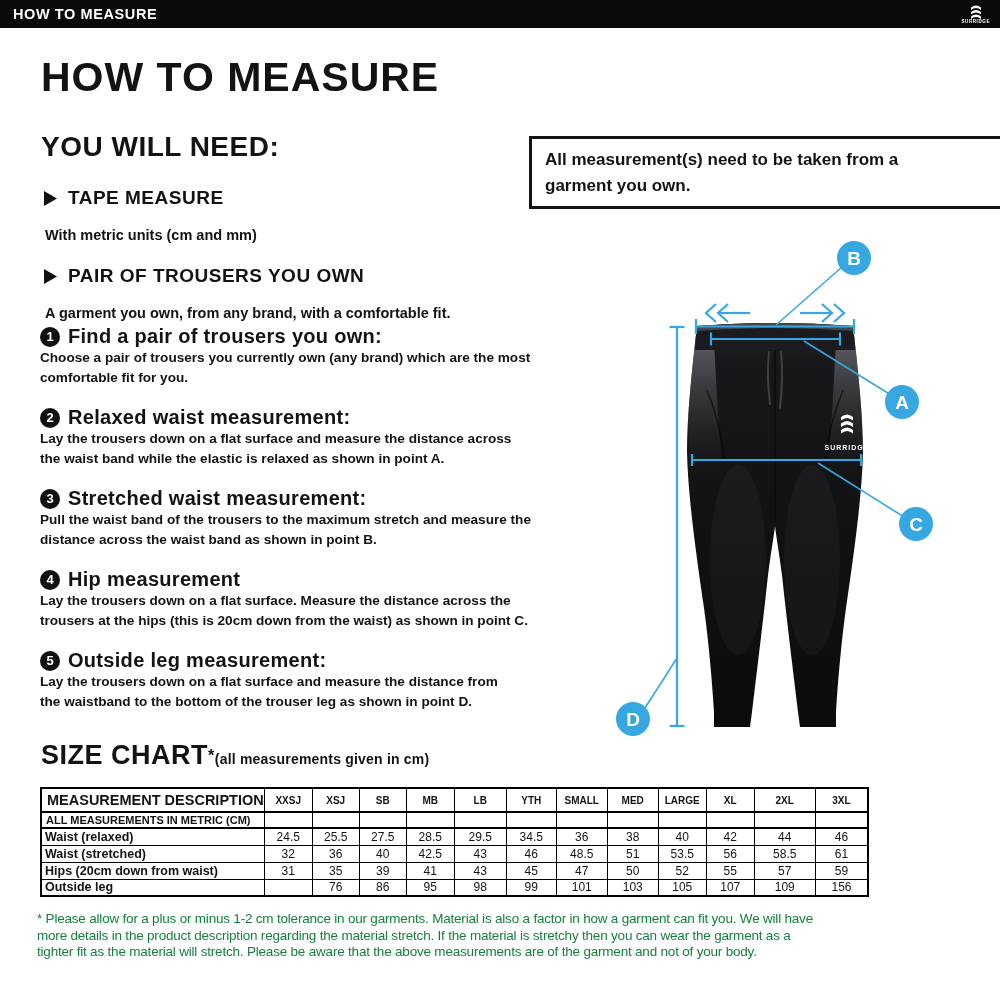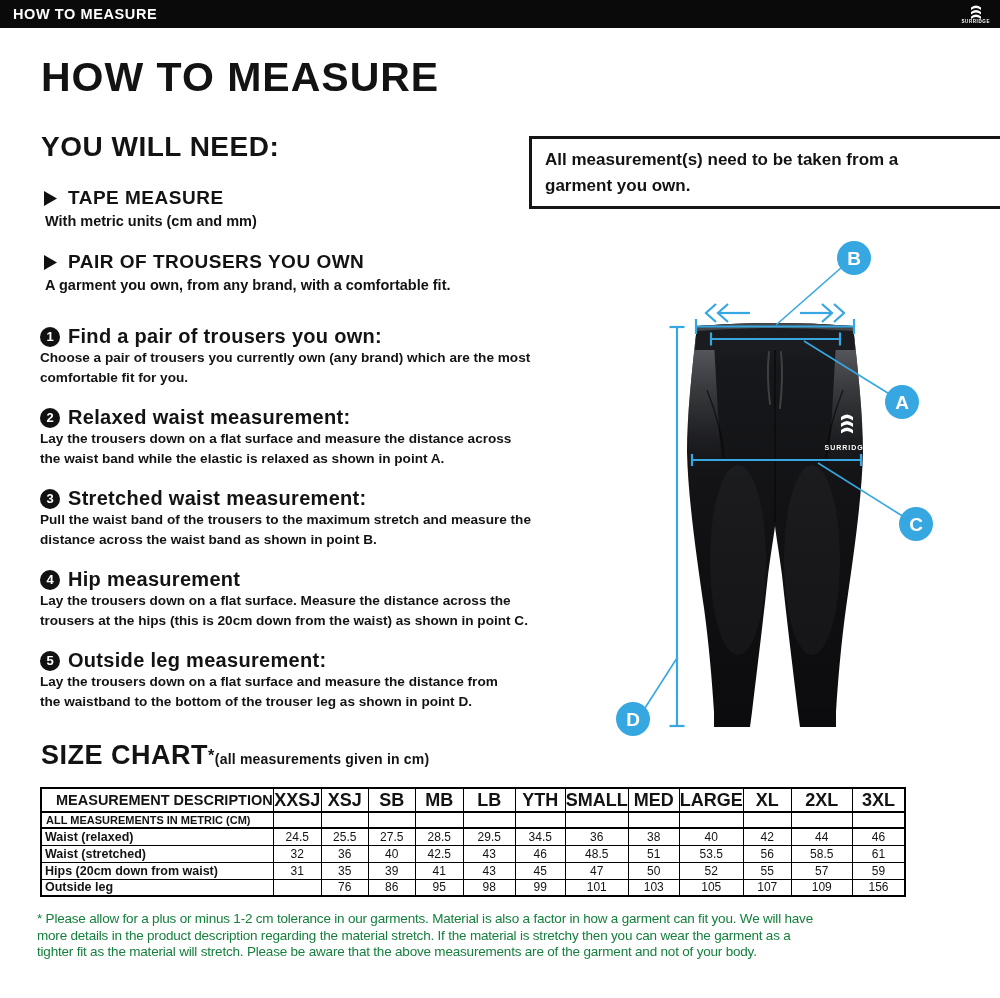--- a/index.html
+++ b/index.html
@@ -17,41 +17,41 @@
   .brand-text{color:#fff;font-size:4.5px;font-weight:700;letter-spacing:.6px;margin-top:1px;}
   
   .page-title{position:absolute;left:41px;top:54px;font-size:41px;font-weight:700;letter-spacing:1px;white-space:nowrap;}
   .need-heading{position:absolute;left:41px;top:131px;font-size:28px;font-weight:700;letter-spacing:.5px;}
   
   .needs{position:absolute;left:43px;top:185px;width:470px;}
   .need{margin-bottom:20px;}
   .need-row{display:flex;align-items:center;height:26px;}
   .need-row svg{margin-right:10px;flex:0 0 auto;}
   .need-label{font-size:19px;font-weight:700;letter-spacing:.5px;}
-  .need-desc{font-size:14.5px;font-weight:700;margin-top:2px;margin-left:2px;}
+  .need-desc{font-size:14.5px;font-weight:700;margin-top:16px;margin-left:2px;}
   
   .note-box{position:absolute;left:529px;top:136px;width:484px;min-height:72px;
     border:3px solid #151515;padding:8px 13px;font-size:17px;font-weight:700;
     line-height:1.5;white-space:pre-line;}
   
   .steps{position:absolute;left:40px;top:325px;width:545px;}
   .step{height:81px;}
   .step-head{display:flex;align-items:center;}
   .step-num{flex:0 0 auto;width:20px;height:20px;border-radius:50%;background:#111;color:#fff;
     font-size:13px;font-weight:700;display:flex;align-items:center;justify-content:center;margin-right:8px;}
   .step-heading{font-size:20px;font-weight:700;letter-spacing:.3px;}
   .step-body{font-size:13.6px;font-weight:700;line-height:1.47;margin-top:0;white-space:pre-line;width:540px;}
   
   .sizechart-heading{position:absolute;left:41px;top:740px;font-size:27px;font-weight:700;letter-spacing:.5px;}
   .sizechart-heading sup{font-size:60%;vertical-align:18%;}
   .sizechart-sub{font-size:14px;font-weight:700;letter-spacing:.2px;}
   table.sizes{position:absolute;left:40px;top:787px;border-collapse:collapse;border:2px solid #000;table-layout:fixed;}
   table.sizes th,table.sizes td{border:1px solid #000;padding:0;overflow:hidden;white-space:nowrap;}
-  table.sizes th{height:24px;font-size:18px;font-weight:700;text-align:center;border-bottom:2px solid #000;}
-  table.sizes th.th-label{font-size:14.5px;text-align:left;padding-left:14px;}
+  table.sizes th{height:24px;font-size:10px;font-weight:700;text-align:center;border-bottom:2px solid #000;}
+  table.sizes th.th-label{font-size:14.5px;text-align:left;padding-left:5px;}
   table.sizes td{height:17px;font-size:12px;text-align:center;font-weight:400;}
   table.sizes tr.unit-row td{height:16px;border-bottom:2px solid #000;}
   table.sizes td.unit{font-size:11px;font-weight:700;text-align:left;padding-left:4px;margin-top:32px;}
   table.sizes td.rowlabel{font-size:12.5px;font-weight:700;text-align:left;padding-left:3px;}
   
   .footnote{position:absolute;left:37px;top:911px;width:935px;font-size:13.5px;line-height:1.24;
     letter-spacing:-.2px;white-space:pre-line;color:#15803d;}
   
   .diagram{position:absolute;left:600px;top:230px;width:400px;height:515px;}
 </style>

